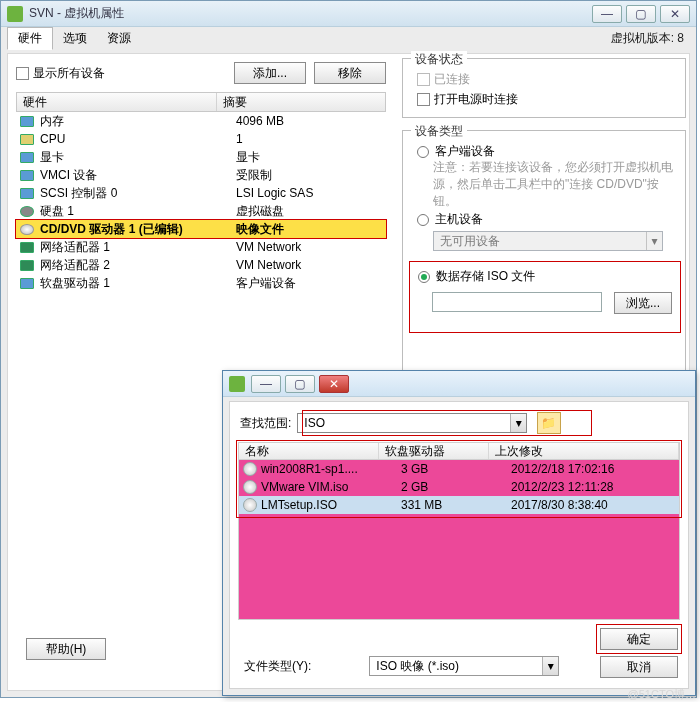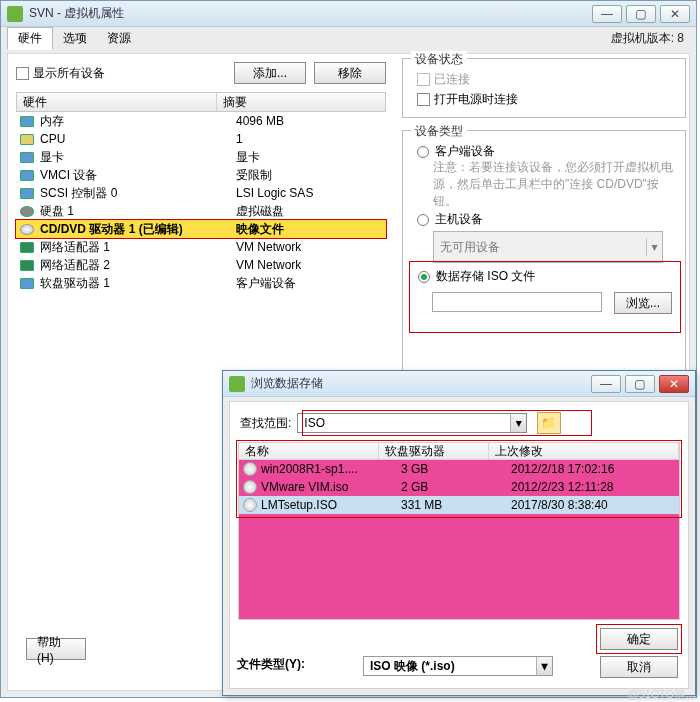--- a/index.html
+++ b/index.html
@@ -44,31 +44,31 @@
 .grp-status { left: 394px; top: 4px; width: 284px; height: 60px; }
 .grp-status .ln { position: absolute; left: 14px; display: flex; align-items: center; }
 .grp-status .ln1 { top: 12px; color: #999; }
 .grp-status .ln2 { top: 32px; }
 
 .grp-type { left: 394px; top: 76px; width: 284px; height: 265px; }
 .radio { width: 12px; height: 12px; border: 1px solid #777; border-radius: 50%; margin-right: 6px; display: inline-flex; align-items: center; justify-content: center; }
 .radio.on::after { content: ""; width: 6px; height: 6px; background: #2a5; border-radius: 50%; display: block; }
 .grp-type .opt { position: absolute; left: 14px; display: flex; align-items: center; }
 .grp-type .note { position: absolute; left: 30px; color: #9a9a9a; line-height: 1.4; width: 240px; }
-.grp-type .sel-dd { position: absolute; left: 30px; top: 100px; width: 230px; height: 32px; border: 1px solid #aeb4bb; background: #f0f0f0; color: #7a7a7a; display: flex; align-items: center; padding-left: 6px; }
+.grp-type .sel-dd { position: absolute; left: 30px; top: 100px; width: 230px; height: 20px; border: 1px solid #aeb4bb; background: #f0f0f0; color: #7a7a7a; display: flex; align-items: center; padding-left: 6px; }
 .grp-type .sel-dd .dda { margin-left: auto; width: 16px; height: 18px; border-left: 1px solid #c3c3c3; display: flex; align-items: center; justify-content: center; }
 .isobox { position: absolute; left: 6px; top: 130px; width: 272px; height: 72px; border: 1px solid #c00; }
 .isobox .opt { top: 6px; left: 8px; justify-content: flex-end; }
 .isobox input.path { position: absolute; left: 22px; top: 30px; width: 170px; height: 20px; border: 1px solid #9aa; }
 .isobox .browse { position: absolute; right: 8px; top: 30px; width: 58px; }
 
 .grp-mode { left: 394px; top: 350px; width: 284px; height: 20px; border-top: 1px solid #bcbcbc; border-left: none; border-right: none; border-bottom: none; }
 .grp-mode .gt { top: -8px; }
 
-.help { position: absolute; left: 18px; bottom: 30px; width: 60px; }
+.help { position: absolute; left: 18px; bottom: 30px; width: 80px; }
 
 
 .dlg { position: absolute; left: 222px; top: 370px; width: 474px; height: 326px; border: 1px solid #5583aa; background: #ececec; box-shadow: 2px 2px 6px rgba(0,0,0,.25); }
 .dlg .titlebar { background: linear-gradient(#eaf3fb,#cfe3f3); }
 .dlg .titlebar .close { background: linear-gradient(#f08080,#c0392b); color: #fff; border-color: #a33; }
 .dlg-body { position: absolute; left: 6px; right: 6px; top: 30px; bottom: 6px; background: #fff; border: 1px solid #d3d3d3; padding-left: 12px; }
 .row-scope { position: absolute; left: 10px; top: 10px; display: flex; align-items: center; height: 22px; }
 .row-scope .combo { width: 230px; height: 20px; border: 1px solid #888; margin-left: 6px; display: flex; align-items: center; padding-left: 6px; font-family: Consolas, monospace; }
 .row-scope .combo .dda { margin-left: auto; width: 16px; height: 18px; background: linear-gradient(#f5f5f5,#dcdcdc); border-left: 1px solid #b0b0b0; display: flex; align-items: center; justify-content: center; }
 .row-scope .upbtn { margin-left: 10px; width: 24px; height: 22px; border: 1px solid #c8a24a; background: #fde9a8; display: flex; align-items: center; justify-content: center; }
@@ -76,21 +76,21 @@
 
 .fl-head { position: absolute; left: 8px; top: 40px; right: 8px; height: 18px; display: flex; background: linear-gradient(#fbfbfb,#eaeaea); border: 1px solid #cfcfcf; }
 .fl-head div { border-right: 1px solid #d8d8d8; padding-left: 6px; display: flex; align-items: center; }
 .fc1 { width: 140px; } .fc2 { width: 110px; } .fc3 { flex: 1; }
 .fl-body { position: absolute; left: 8px; top: 58px; right: 8px; height: 160px; border: 1px solid #cfcfcf; border-top: none; background: #ec4899; }
 .frow { height: 18px; display: flex; align-items: center; padding-left: 4px; }
 .frow.sel { background: #c9def0; }
 .frow .fic { width: 14px; height: 14px; margin-right: 4px; background: radial-gradient(#fff,#c4c4c4); border: 1px solid #9aa; border-radius: 50%; }
 .flhi { position: absolute; left: 6px; top: 38px; right: 6px; height: 78px; border: 1px solid #c00; pointer-events: none; }
 
-.ftrow { position: absolute; left: 7px; bottom: 12px; display: flex; align-items: flex-start; font-weight: bold; }
+.ftrow { position: absolute; left: 14px; bottom: 12px; display: flex; align-items: center; }
 .ftrow .combo2 { width: 190px; height: 20px; border: 1px solid #999; margin-left: 58px; display: flex; align-items: center; padding-left: 6px; }
 .ftrow .combo2 .dda { margin-left: auto; width: 16px; height: 18px; background: linear-gradient(#f5f5f5,#dcdcdc); border-left: 1px solid #b0b0b0; display: flex; align-items: center; justify-content: center; }
 .dlgbtns { position: absolute; right: 10px; bottom: 10px; display: flex; flex-direction: column; gap: 6px; }
 .dlgbtns .btn { width: 78px; }
 .okhi { position: absolute; right: 6px; bottom: 34px; width: 86px; height: 30px; border: 1px solid #c00; pointer-events: none; }
 
 .wm { position: absolute; right: 4px; bottom: 0; color: #d7d7d7; font-size: 11px; }
 </style>
 </head>
 <body>
@@ -221,21 +221,20 @@
       <div class="gt">模式</div>
     </div>
 
     <div class="btn help">帮助(H)</div>
   </div>
 </div>
 
 <div class="dlg">
   <div class="titlebar">
     <div class="ticon"></div>
-    <div class="ttl">浏览数据存储</div>
     <div class="winbtns">
       <div class="winbtn">—</div>
       <div class="winbtn">▢</div>
       <div class="winbtn close">✕</div>
     </div>
   </div>
   <div class="dlg-body">
     <div class="row-scope">
       <span>查找范围:</span>
       <div class="combo">

